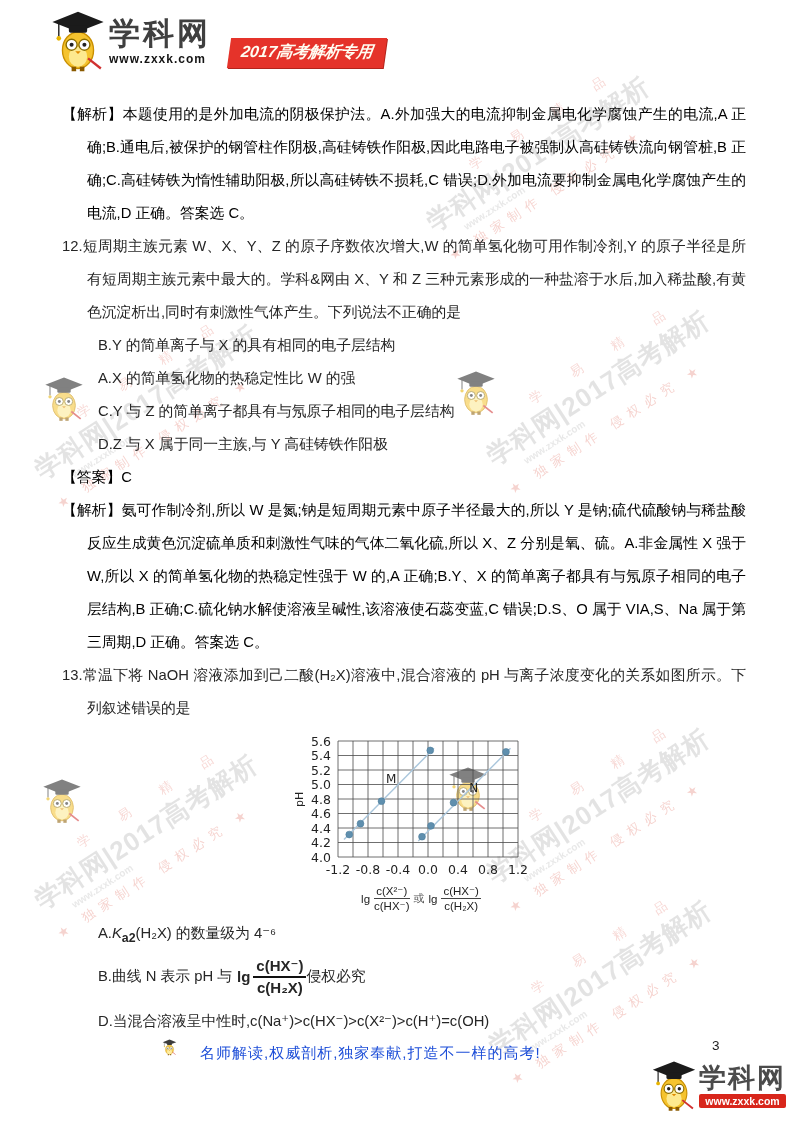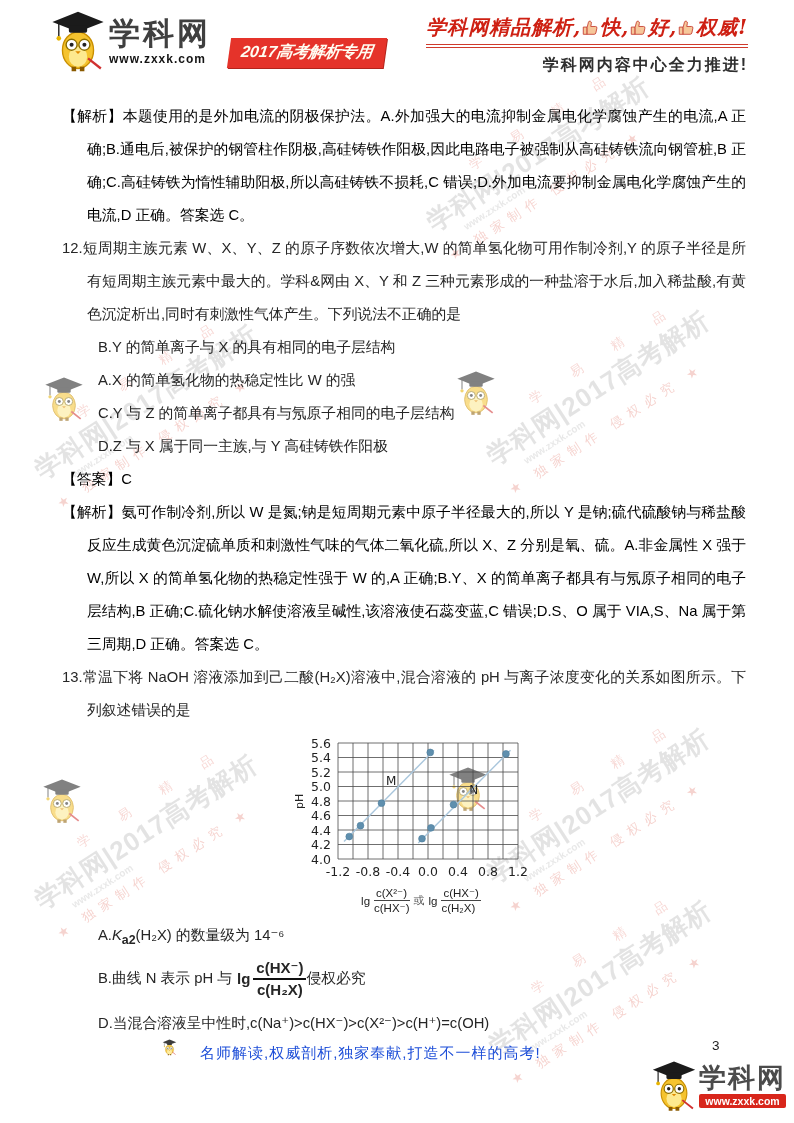--- a/index.html
+++ b/index.html
@@ -49,21 +49,21 @@
   .para { line-height:33px; margin:0; }
   .hang { padding-left:25px; text-indent:-25px; }
   .opt  { padding-left:36px; line-height:33px; margin:0; }
   .ans  { line-height:33px; margin:0; }
 
   
   .chart-wrap { margin:8px 0 2px 228px; width:262px; }
   #chart-svg { display:block; font-family:"DejaVu Sans",sans-serif; }
   .xlabel { margin-top:1px; display:flex; justify-content:center; align-items:center; gap:4px;
             font-size:11.5px; color:#222; }
-  .frac { display:inline-block; text-align:left; line-height:1.25; }
+  .frac { display:inline-block; text-align:center; line-height:1.25; }
   .frac .num { display:block; border-bottom:1px solid #444; padding:0 2px; }
   .or { font-size:11px; color:#555; }
 
   
   .q13opt { padding-left:36px; line-height:34px; margin:0; }
   .optb { padding-left:36px; margin:6px 0; display:flex; align-items:center; line-height:1.2; }
   .blg { font-weight:bold; font-size:15px; margin:0 3px 0 5px; }
   .bfrac { display:inline-block; text-align:center; font-weight:bold; font-size:15px; line-height:1.3; }
   .bfrac .num { display:block; border-bottom:2px solid #111; padding:0 3px 1px; }
 
@@ -167,32 +167,20 @@
     <div class="header">
       <div class="logo">
         <svg class="logo-owl">
             <use href="#owl"></use>
           </svg>
         <div class="logo-textbox">
           <div class="logo-site">学科网</div>
           <div class="logo-url">www.zxxk.com</div>
         </div>
         <div class="badge">2017高考解析专用</div>
-      </div>
-      <div class="slogan">
-        <div class="slogan-line">
-          <span>学科网精品解析,</span><svg class="thumb">
-              <use href="#thumb"></use>
-            </svg><span>快,</span><svg class="thumb">
-              <use href="#thumb"></use>
-            </svg><span>好,</span><svg class="thumb">
-              <use href="#thumb"></use>
-            </svg><span>权威!</span>
-        </div>
-        <div class="slogan-sub">学科网内容中心全力推进!</div>
       </div>
     </div>
 
     <div class="main">
 
       <p class="para hang red"><span>【解析】</span><span>本题使用的是外加电流的阴极保护法。A.外加强大的电流抑制金属电化学腐蚀产生的电流,A 正确;B.通电后,被保护的钢管柱作阴极,高硅铸铁作阳极,因此电路电子被强制从高硅铸铁流向钢管桩,B 正确;C.高硅铸铁为惰性辅助阳极,所以高硅铸铁不损耗,C 错误;D.外加电流要抑制金属电化学腐蚀产生的电流,D 正确。答案选 C。</span></p>
 
       <p class="para hang"><span>12.</span><span>短周期主族元素 W、X、Y、Z 的原子序数依次增大,W 的简单氢化物可用作制冷剂,Y 的原子半径是所有短周期主族元素中最大的。学科&amp;网由 X、Y 和 Z 三种元素形成的一种盐溶于水后,加入稀盐酸,有黄色沉淀析出,同时有刺激性气体产生。下列说法不正确的是</span></p>
       <p class="opt">B.Y 的简单离子与 X 的具有相同的电子层结构</p>
       <p class="opt">A.X 的简单氢化物的热稳定性比 W 的强</p>
@@ -261,21 +249,21 @@
           </svg>
         <div class="xlabel">
           <span>lg</span>
           <span class="frac"><span class="num">c(X²⁻)</span><span class="den">c(HX⁻)</span></span>
           <span class="or">或</span>
           <span>lg</span>
           <span class="frac"><span class="num">c(HX⁻)</span><span class="den">c(H₂X)</span></span>
         </div>
       </div>
 
-      <p class="q13opt"><span>A.</span><i>K</i><sub>a2</sub><span>(H₂X) 的数量级为 14⁻⁶</span></p>
+      <p class="q13opt"><span>A.</span><i>K</i><sub>a2</sub><span>(H₂X) 的数量级为 4⁻⁶</span></p>
 
       <div class="optb">
         <span>B.曲线 N 表示 pH 与</span>
         <span class="blg">lg</span>
         <span class="bfrac"><span class="num">c(HX⁻)</span><span class="den">c(H₂X)</span></span>
         <span>侵权必究</span>
       </div>
 
       <p class="q13opt">D.当混合溶液呈中性时,c(Na⁺)&gt;c(HX⁻)&gt;c(X²⁻)&gt;c(H⁺)=c(OH)</p>
     </div>

